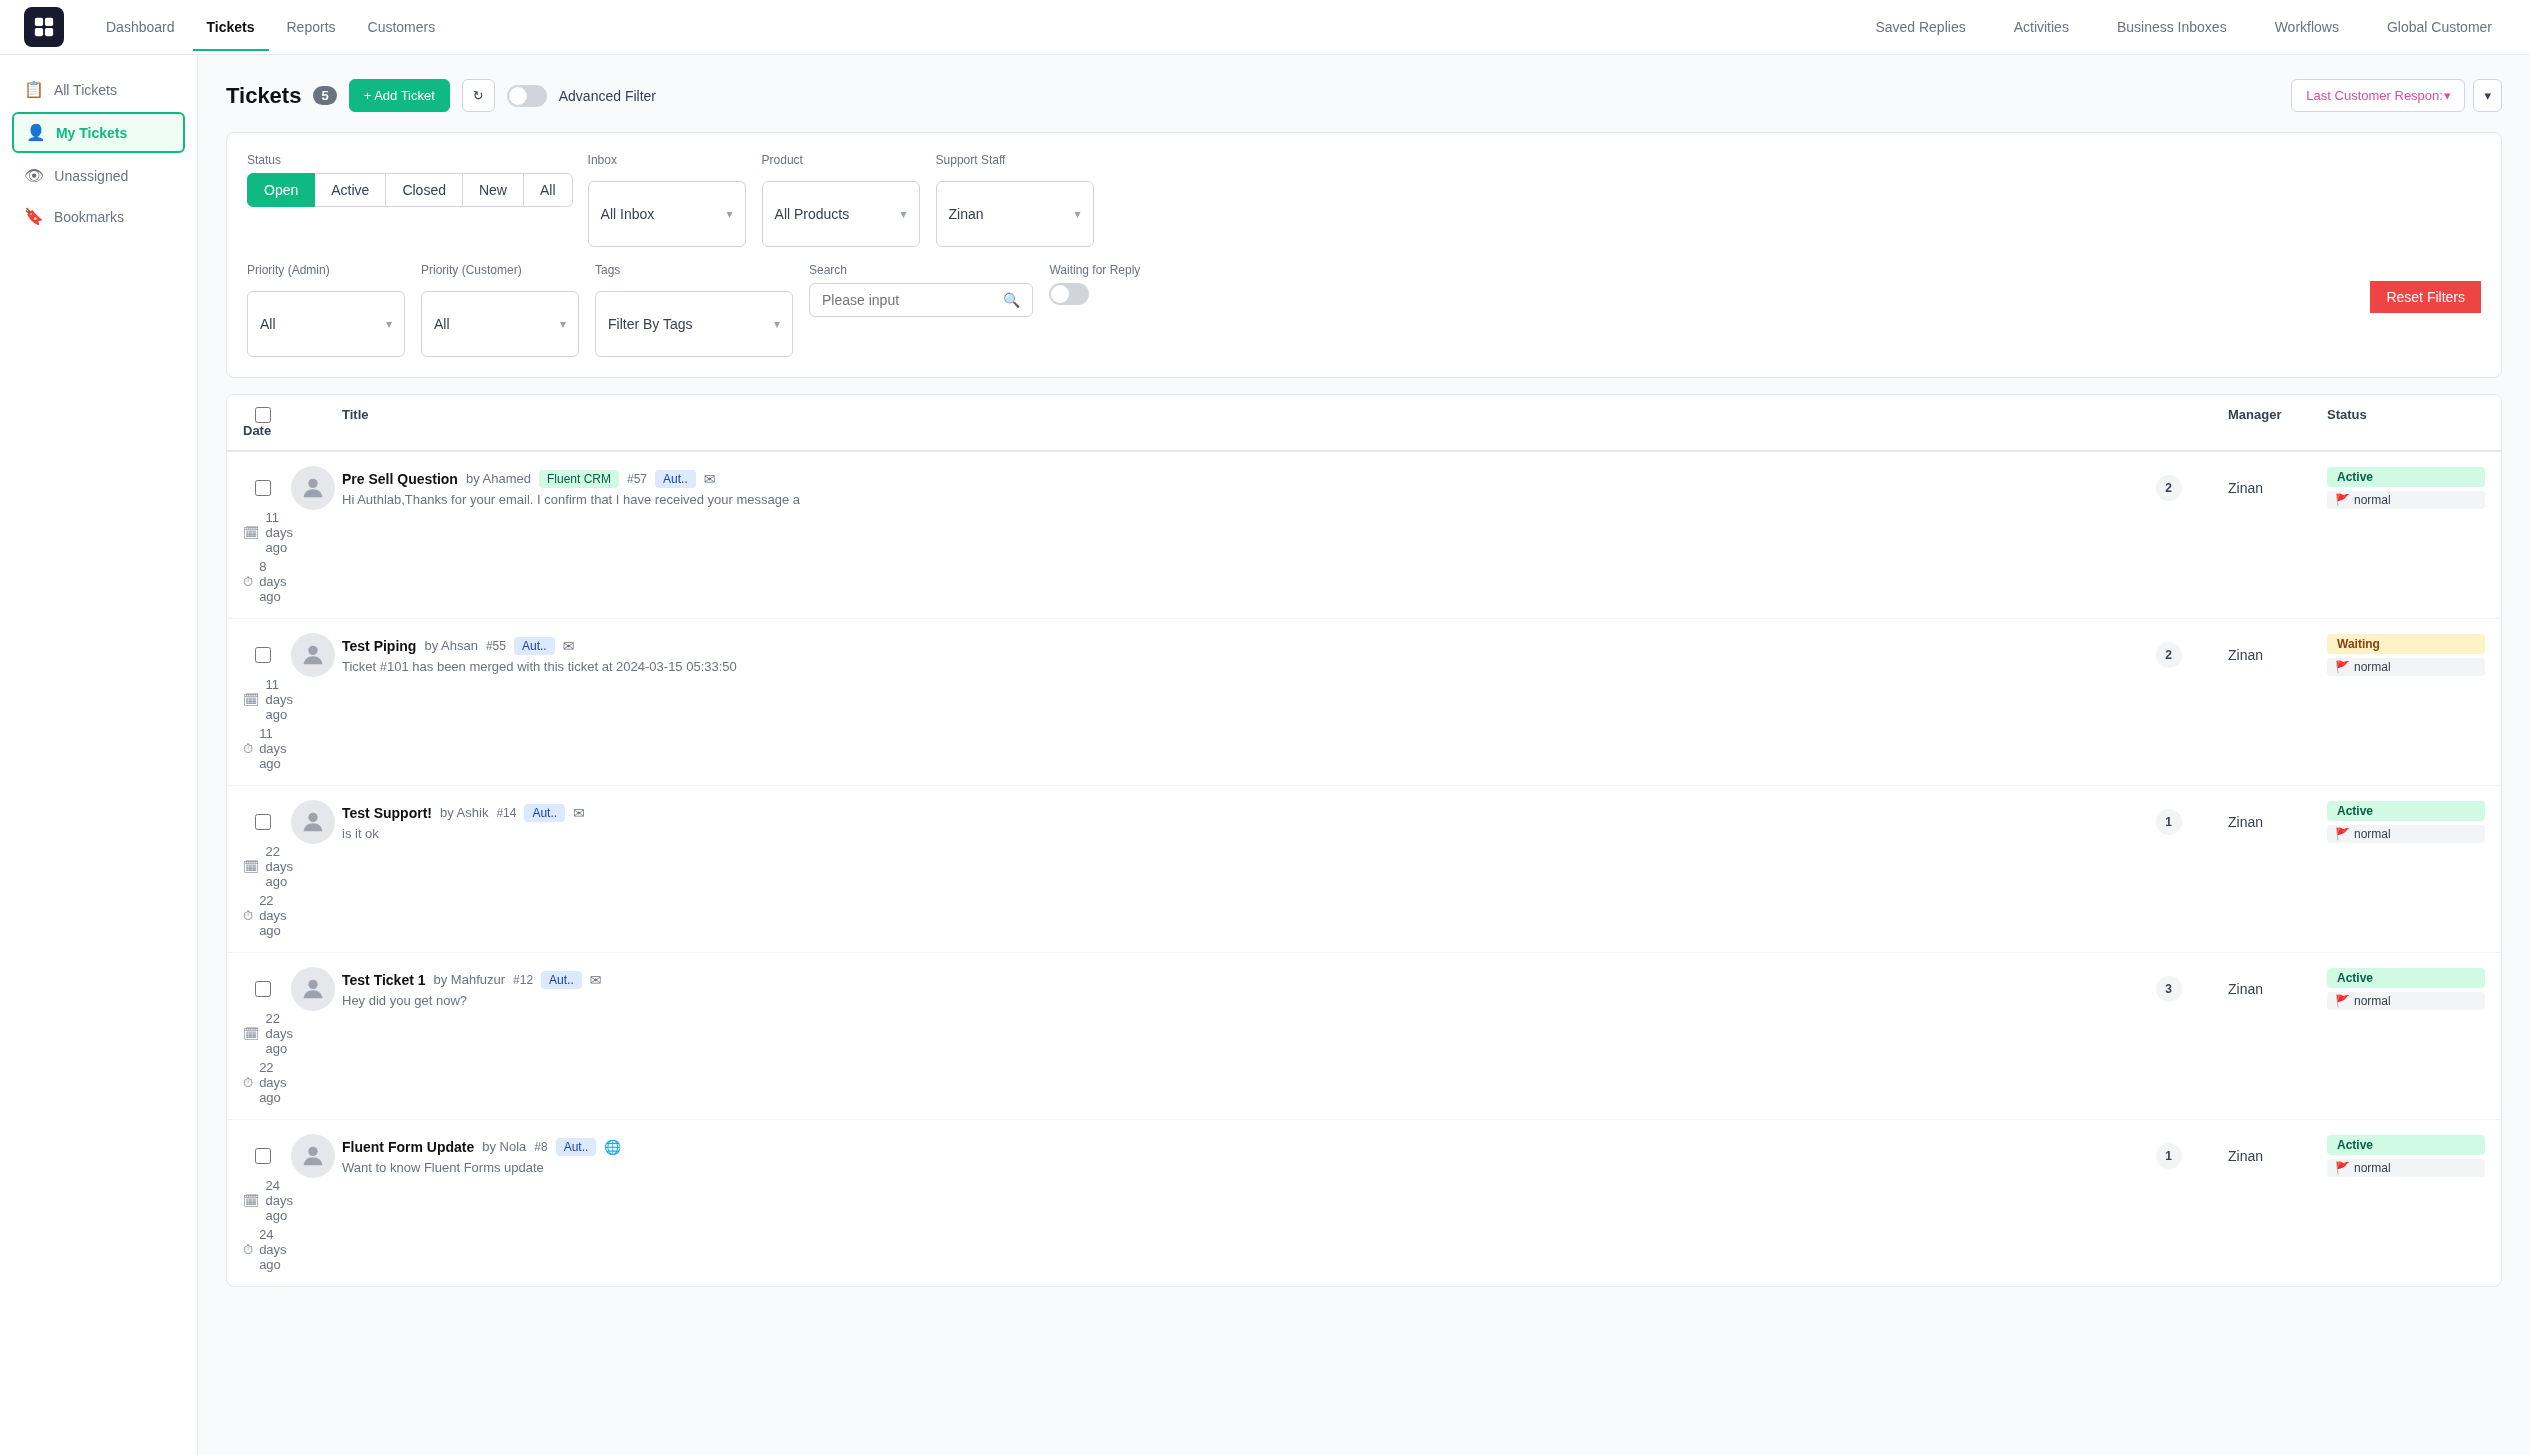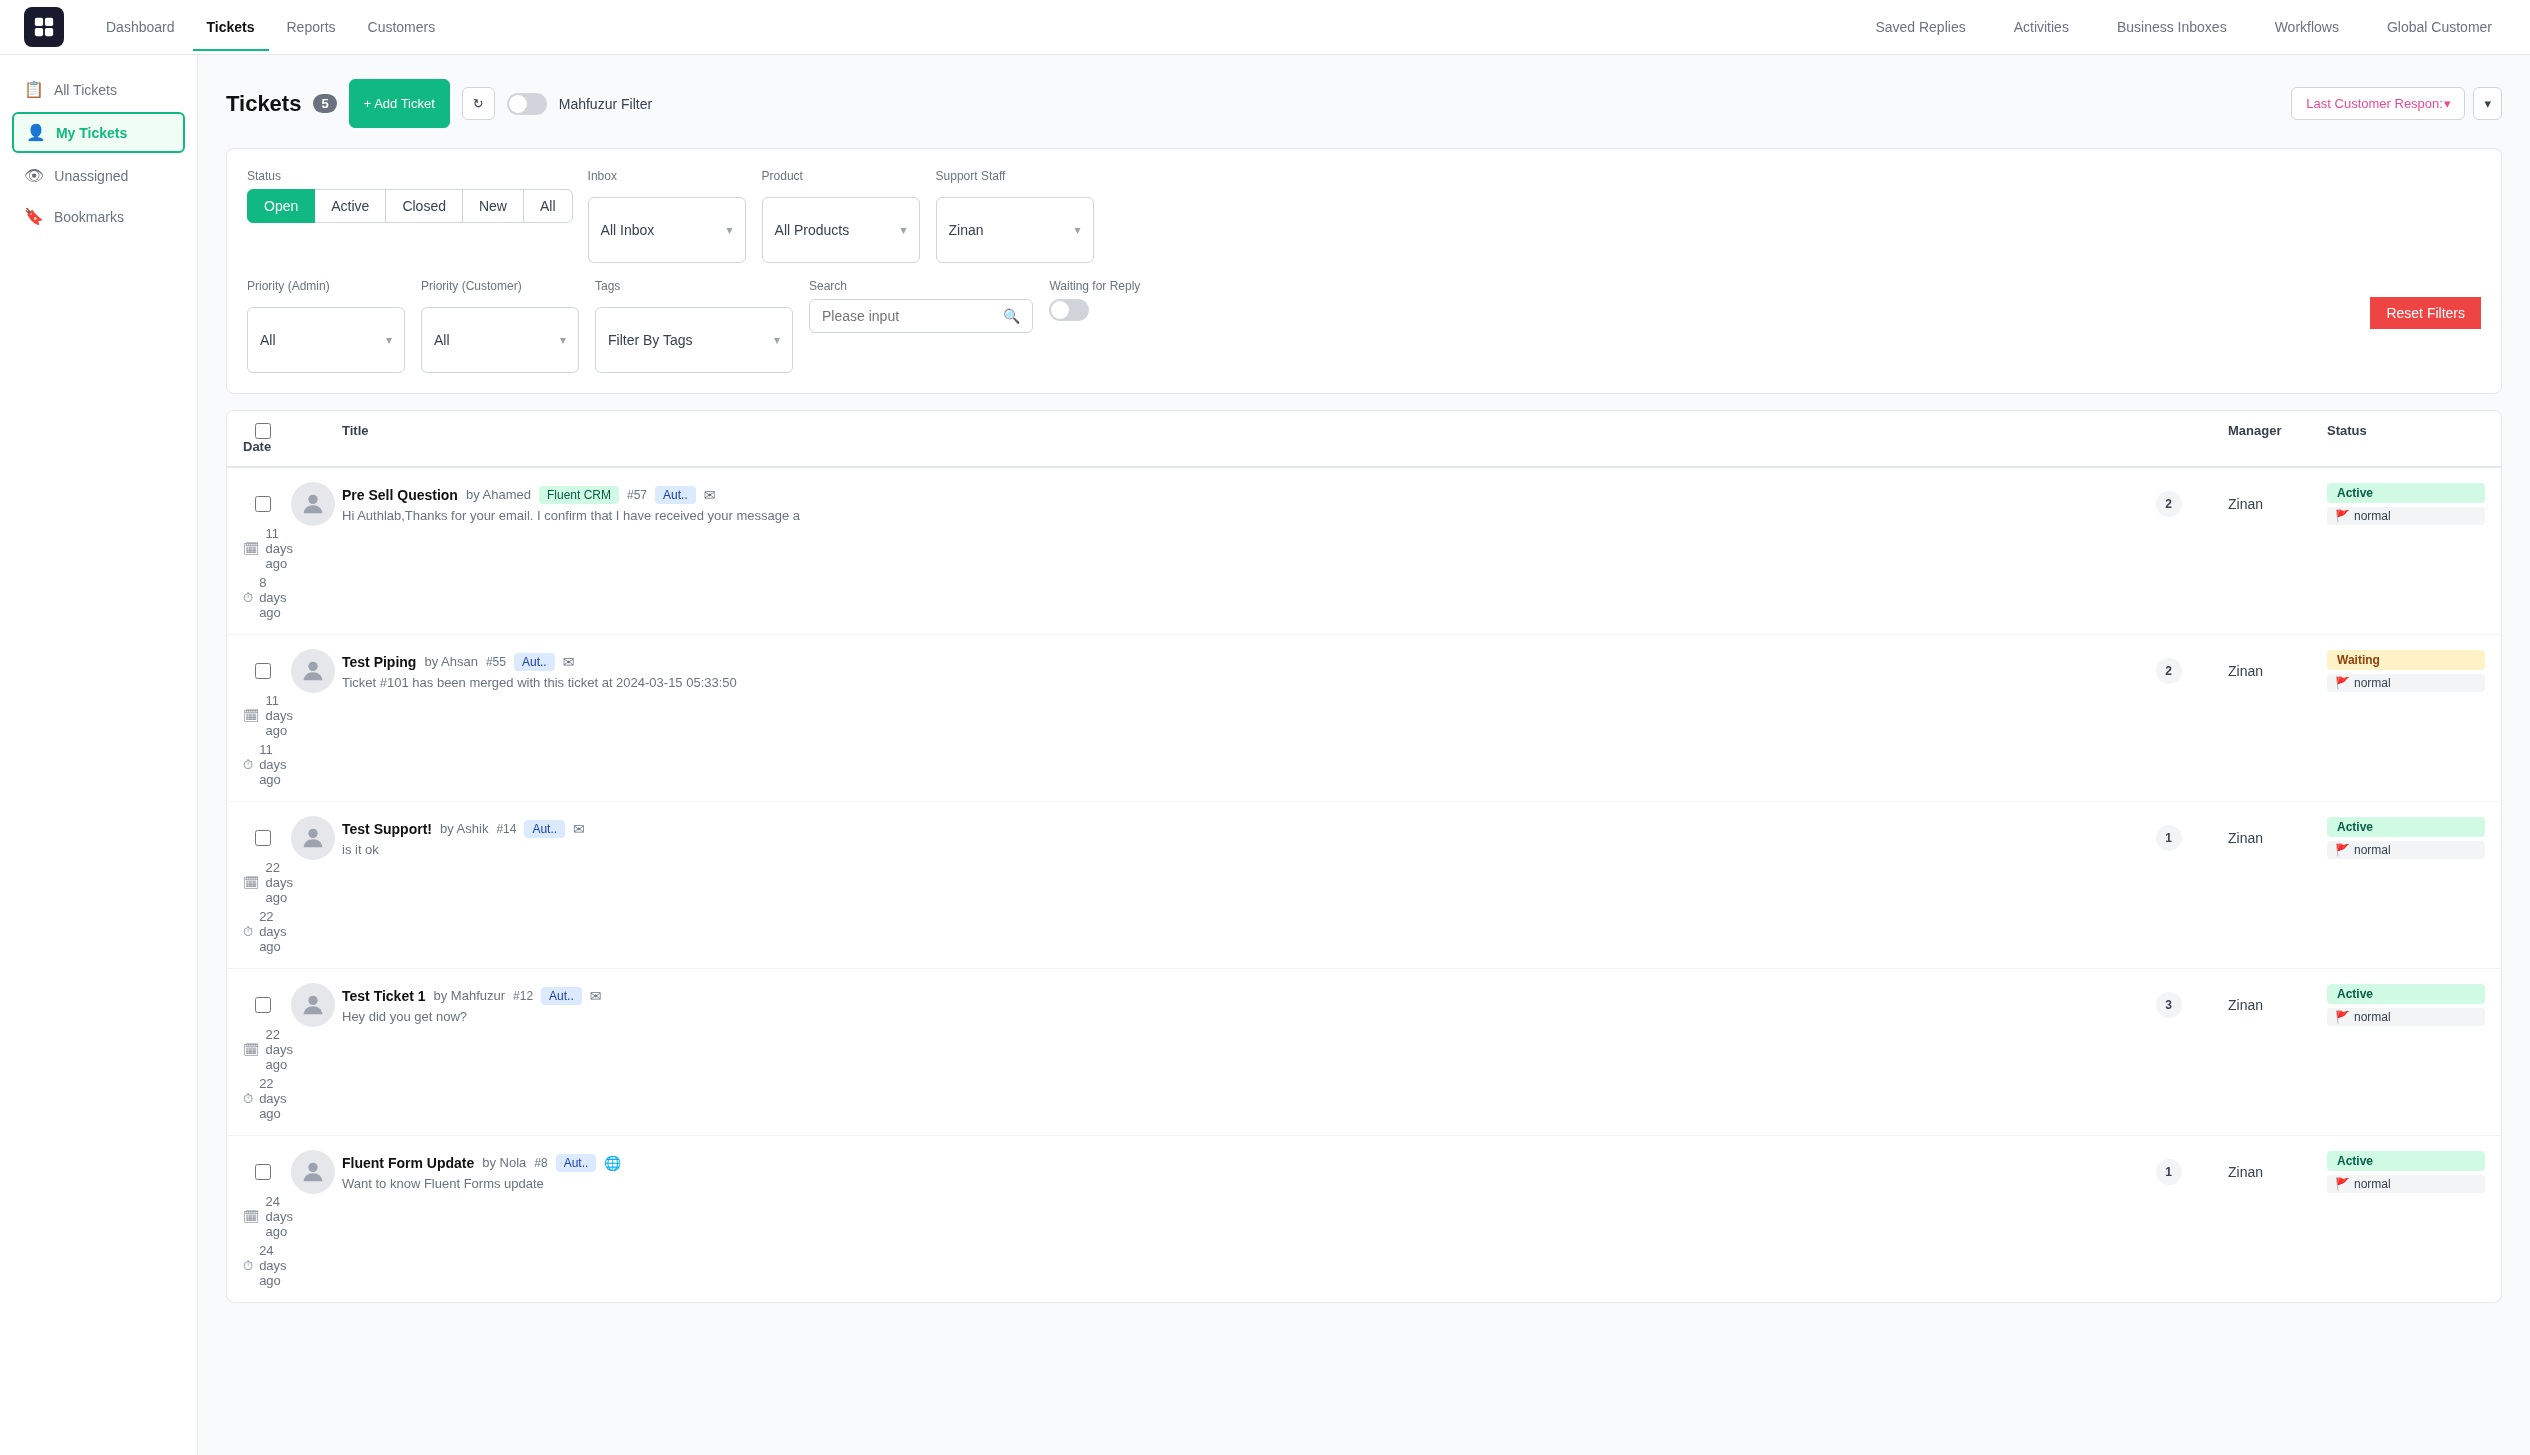--- a/index.html
+++ b/index.html
@@ -97,21 +97,21 @@
     .badge-count {
       background: #6b7280;
       color: #fff;
       border-radius: 12px;
       padding: 2px 8px;
       font-size: 13px;
       font-weight: 600;
     }
     .btn {
       display: flex; align-items: center; gap: 6px;
-      padding: 16px 14px;
+      padding: 8px 14px;
       border-radius: 6px;
       border: 1px solid #d1d5db;
       background: #fff;
       cursor: pointer;
       font-size: 13px;
       color: #374151;
     }
     .btn-primary { background: #10b981; color: #fff; border-color: #10b981; }
     .btn-icon { padding: 8px 10px; }
 
@@ -363,21 +363,21 @@
   <main class="main-content">
 
     <div class="page-header">
       <h1 class="page-title">Tickets</h1>
       <span class="badge-count">5</span>
       <button class="btn btn-primary">+ Add Ticket</button>
       <button class="btn btn-icon">
         <span>↻</span>
       </button>
       <div class="toggle"></div>
-      <span class="advanced-filter-label">Mahfuzur Filter</span>
+      <span class="advanced-filter-label">Advanced Filter</span>
       <div class="header-right">
         <div class="sort-select">
           <span>Last Customer Respon:</span>
           <span>▾</span>
         </div>
         <button class="btn btn-icon">
           <span>▾</span>
         </button>
       </div>
     </div>

